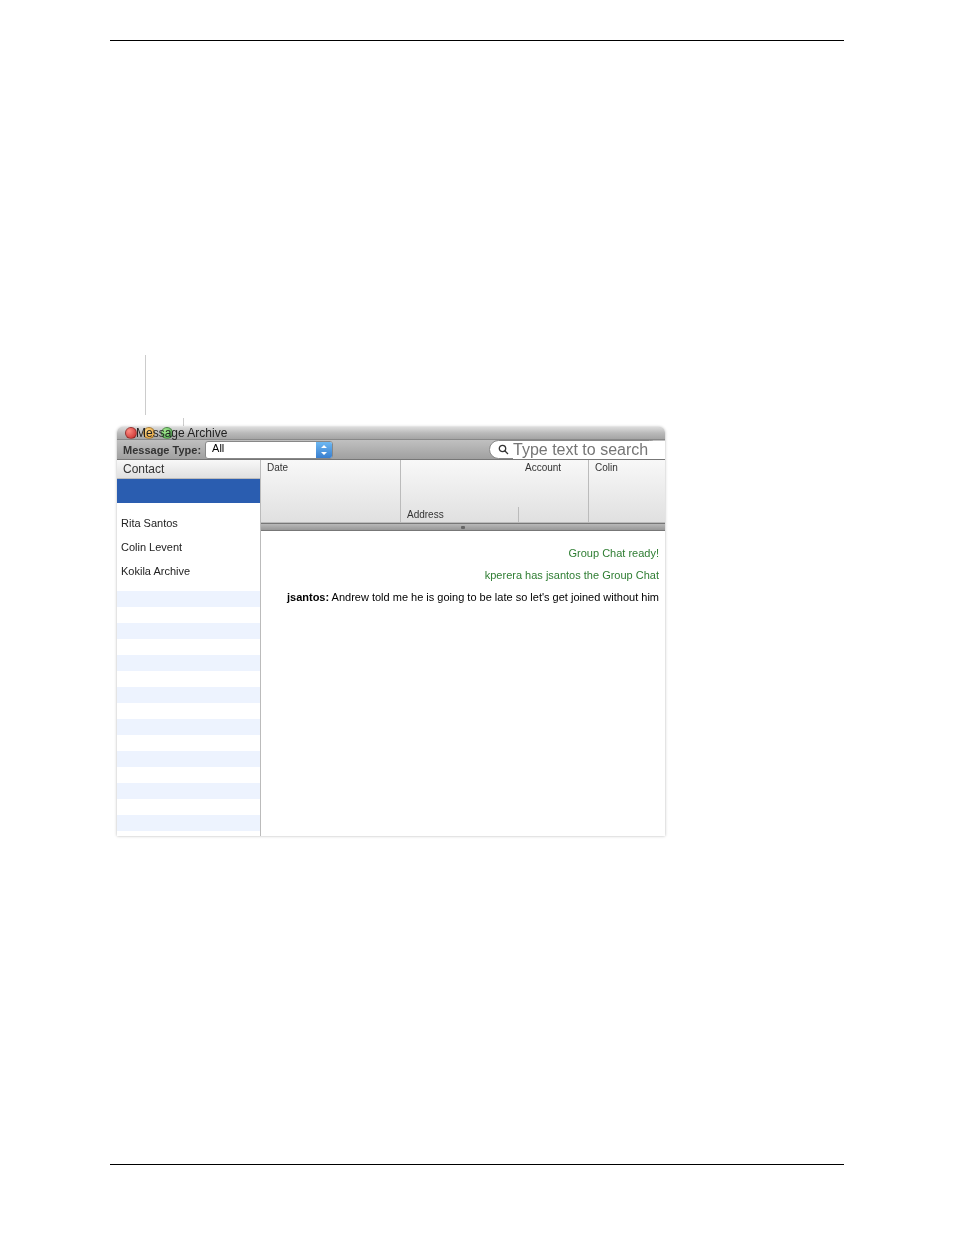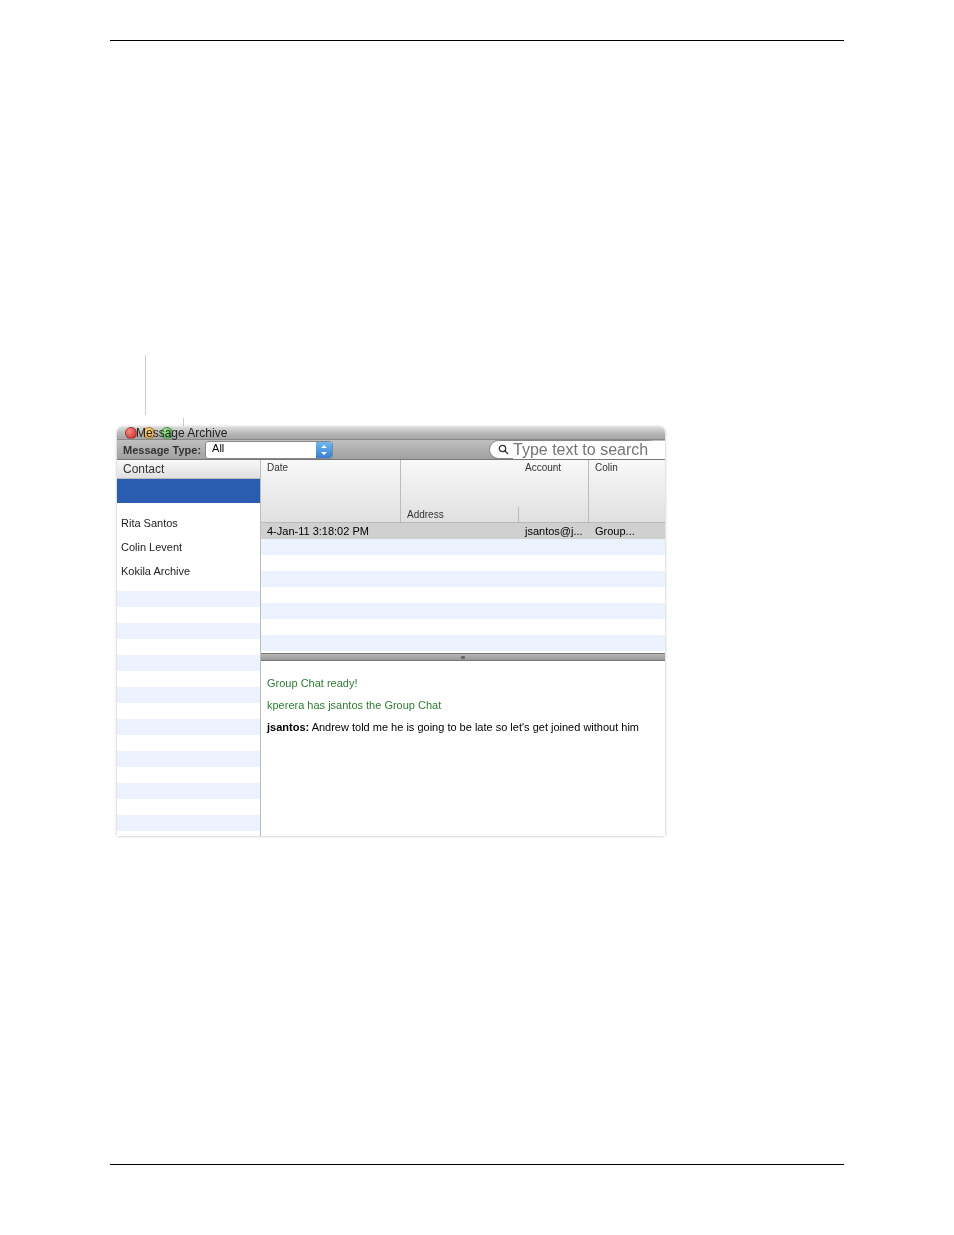--- a/index.html
+++ b/index.html
@@ -228,20 +228,21 @@
     width: 4px; height: 3px;
     background: #666;
     border-radius: 1px;
   }
   .chat-pane {
     flex: 1;
     background: #fff;
     padding: 6px 6px 0 6px;
     font-size: 11px;
     position: relative;
+    text-align: right;
   }
   .chat-pane .line { margin: 10px 0; }
   .green { color: #2e7d32; }
   .msg-sender { font-weight: bold; margin-top: 28px; }
   .resize {
     position: absolute;
     right: 0; bottom: 0;
     width: 12px; height: 12px;
   }
   .resize svg { position: absolute; right: 0; bottom: 0; }
@@ -319,35 +320,20 @@
           <div class="stripe alt"></div>
       </div>
     </div>
 
     <div class="main">
       <div class="table-head">
         <div class="col-date">Date</div>
         <div class="col-addr">Address</div>
         <div class="col-acct">Account</div>
         <div class="col-type">Colin</div>
-      </div>
-      <div class="table-body">
-        <div class="table-row sel">
-          <div class="col-date">4-Jan-11 3:18:02 PM</div>
-          <div class="col-addr"></div>
-          <div class="col-acct">jsantos@j...</div>
-          <div class="col-type">Group...</div>
-        </div>
-        <div class="trow-stripe alt"></div>
-          <div class="trow-stripe"></div>
-        <div class="trow-stripe alt"></div>
-          <div class="trow-stripe"></div>
-        <div class="trow-stripe alt"></div>
-          <div class="trow-stripe"></div>
-        <div class="trow-stripe alt"></div>
       </div>
 
       <div class="splitter">
         <div class="dot"></div>
       </div>
 
       <div class="chat-pane">
         <div class="line green">Group Chat ready!</div>
         <div class="line green">kperera has jsantos the Group Chat</div>
         <div class="line">

